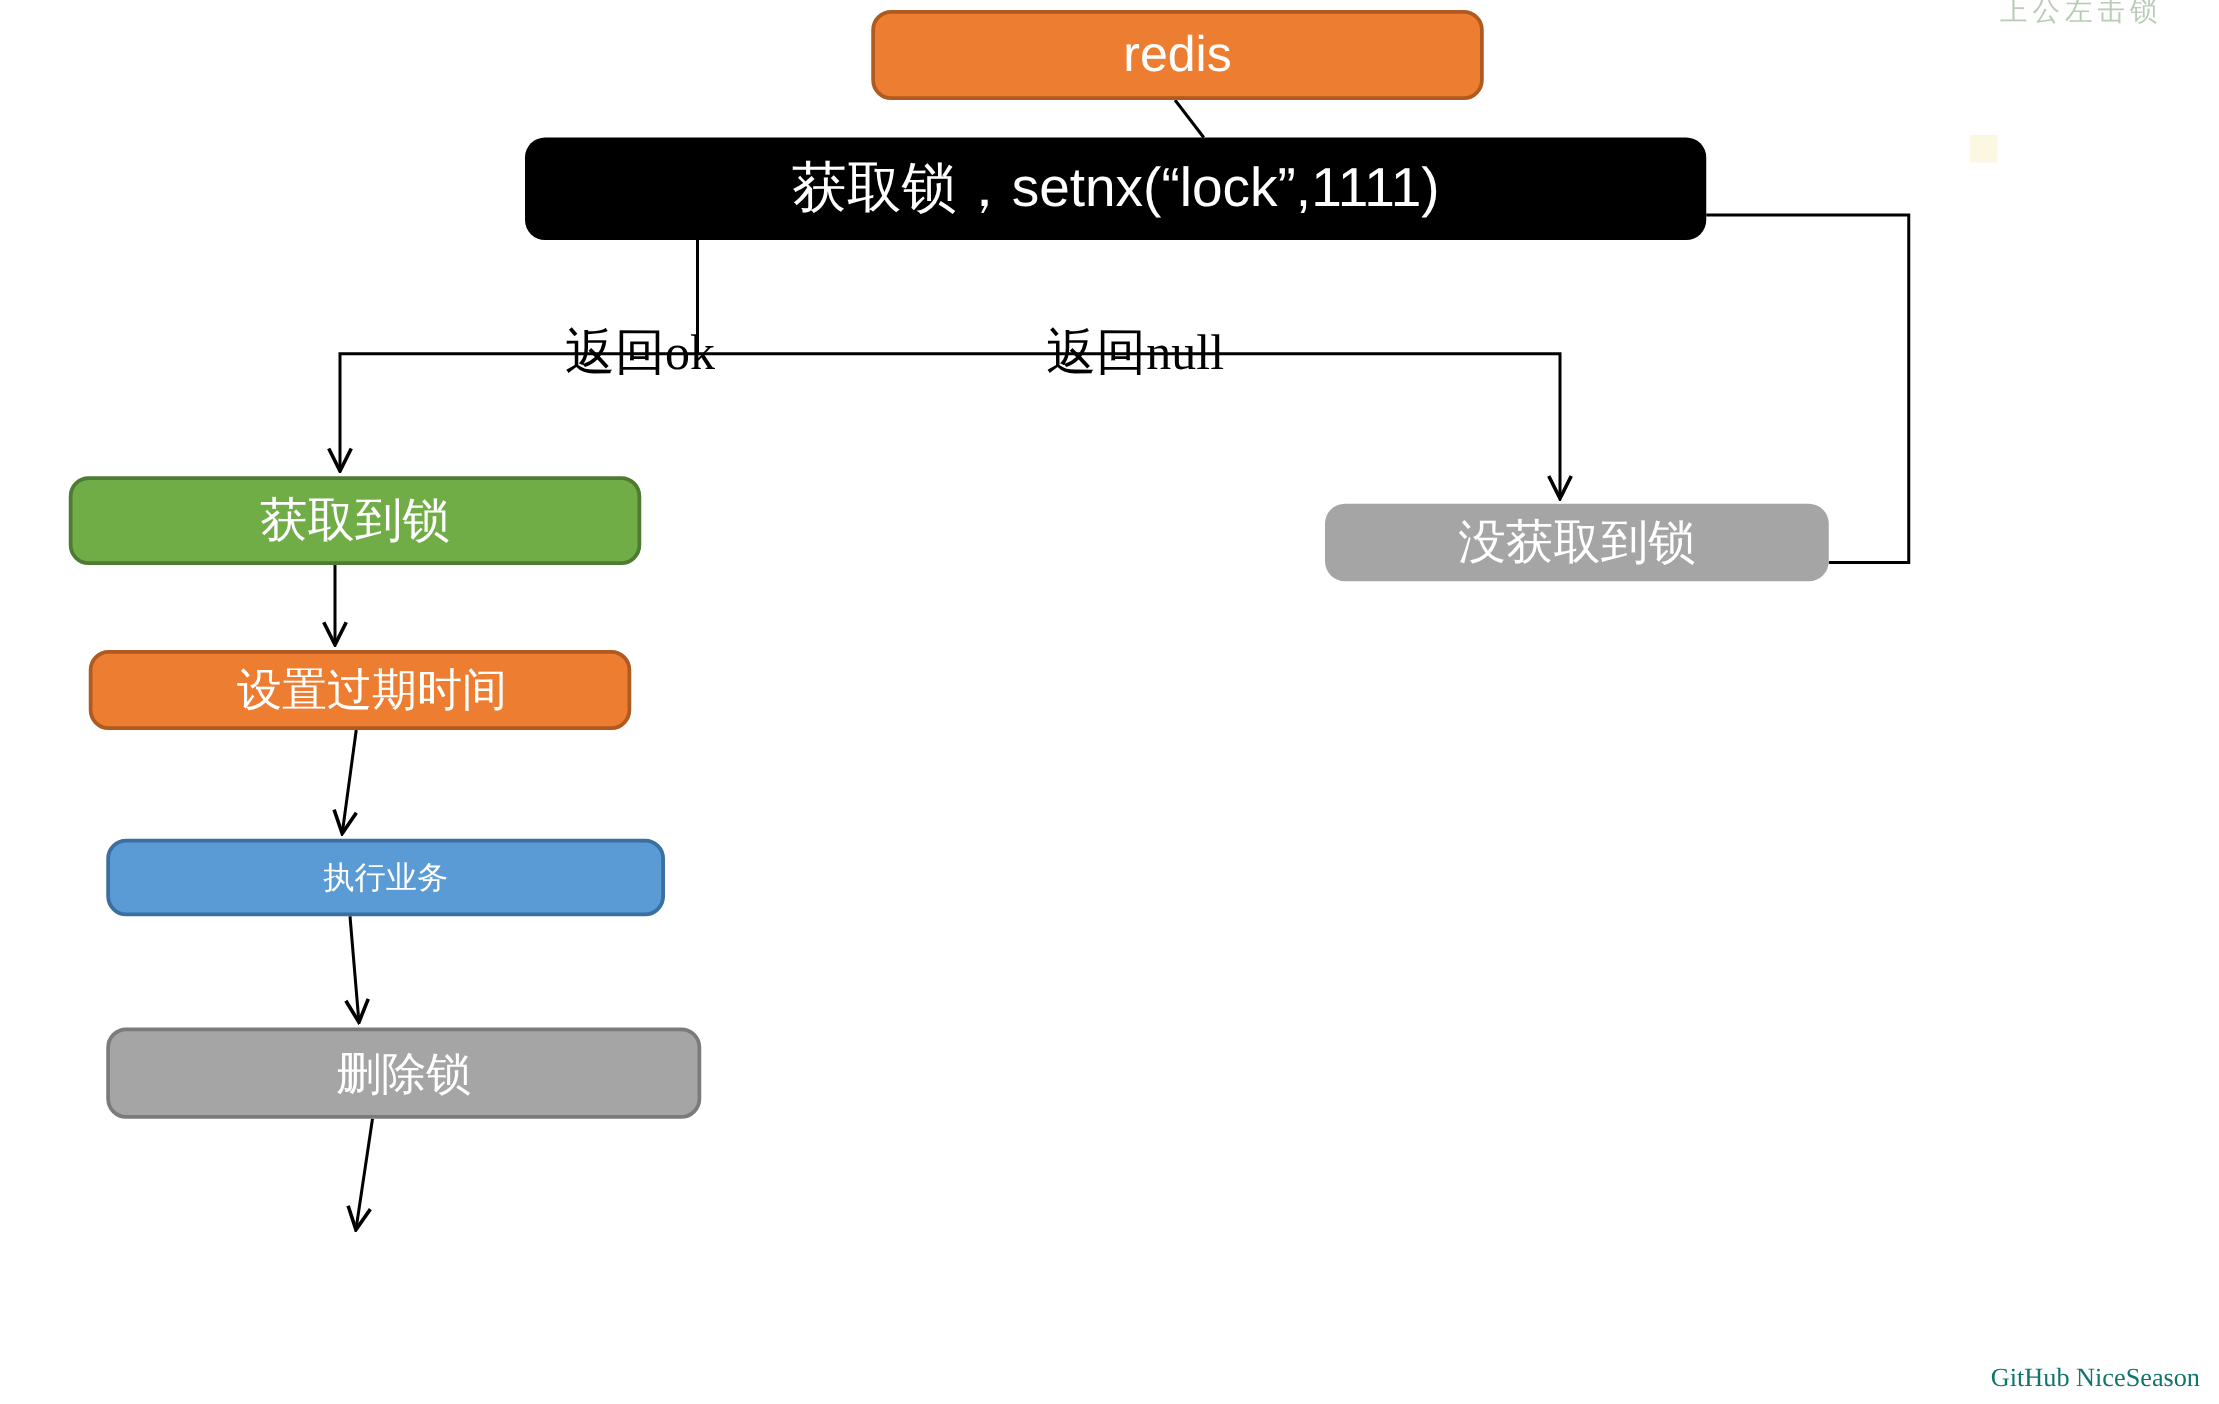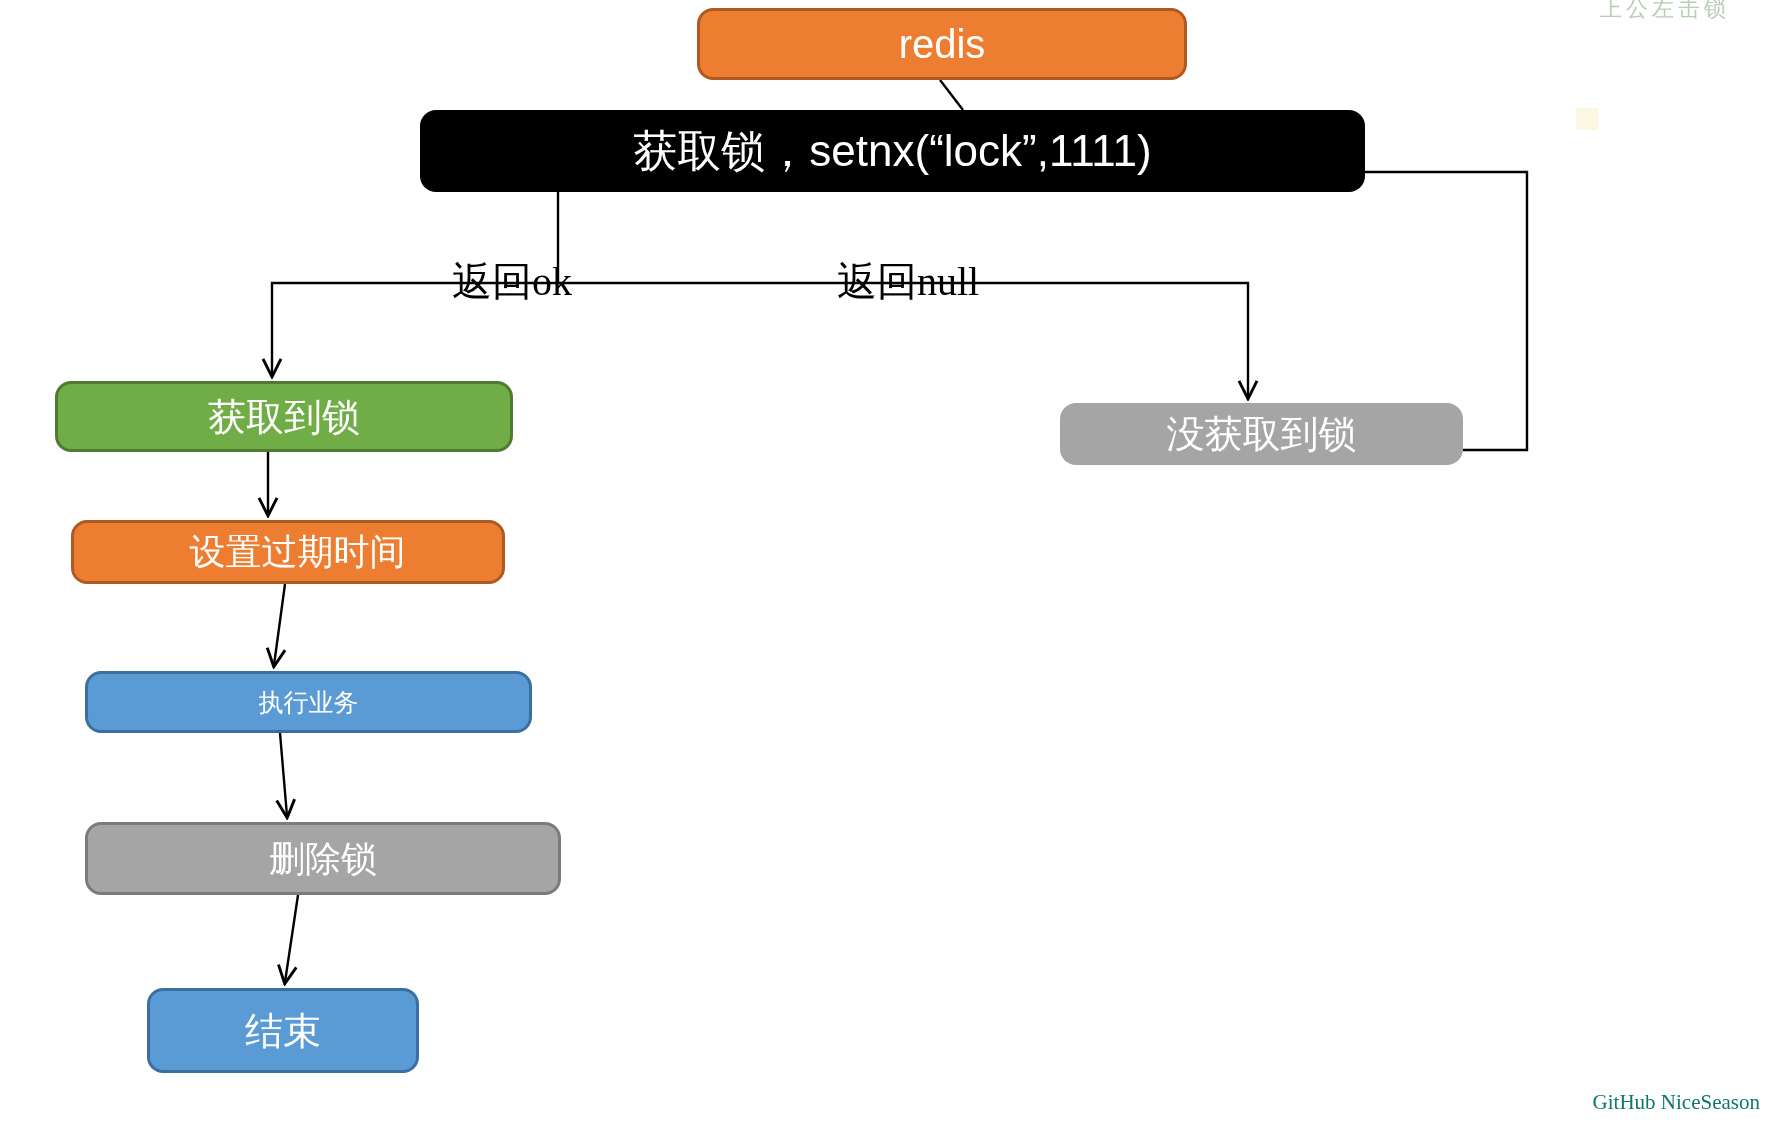--- a/index.html
+++ b/index.html
@@ -192,23 +192,20 @@
   </div>
 
   <div class="node node-run-business">
     <span>执行业务</span>
   </div>
 
   <div class="node node-delete-lock">
     <span>删除锁</span>
   </div>
 
-  <div class="node node-end">
-    <span>结束</span>
-  </div>
 
   <div class="node node-not-acquired">
     <span>没获取到锁</span>
   </div>
 
   <div class="edge-label label-ok">返回ok</div>
   <div class="edge-label label-null">返回null</div>
 
   <div class="artifact-swatch"></div>
   <div class="top-artifact">上公左击锁</div>

